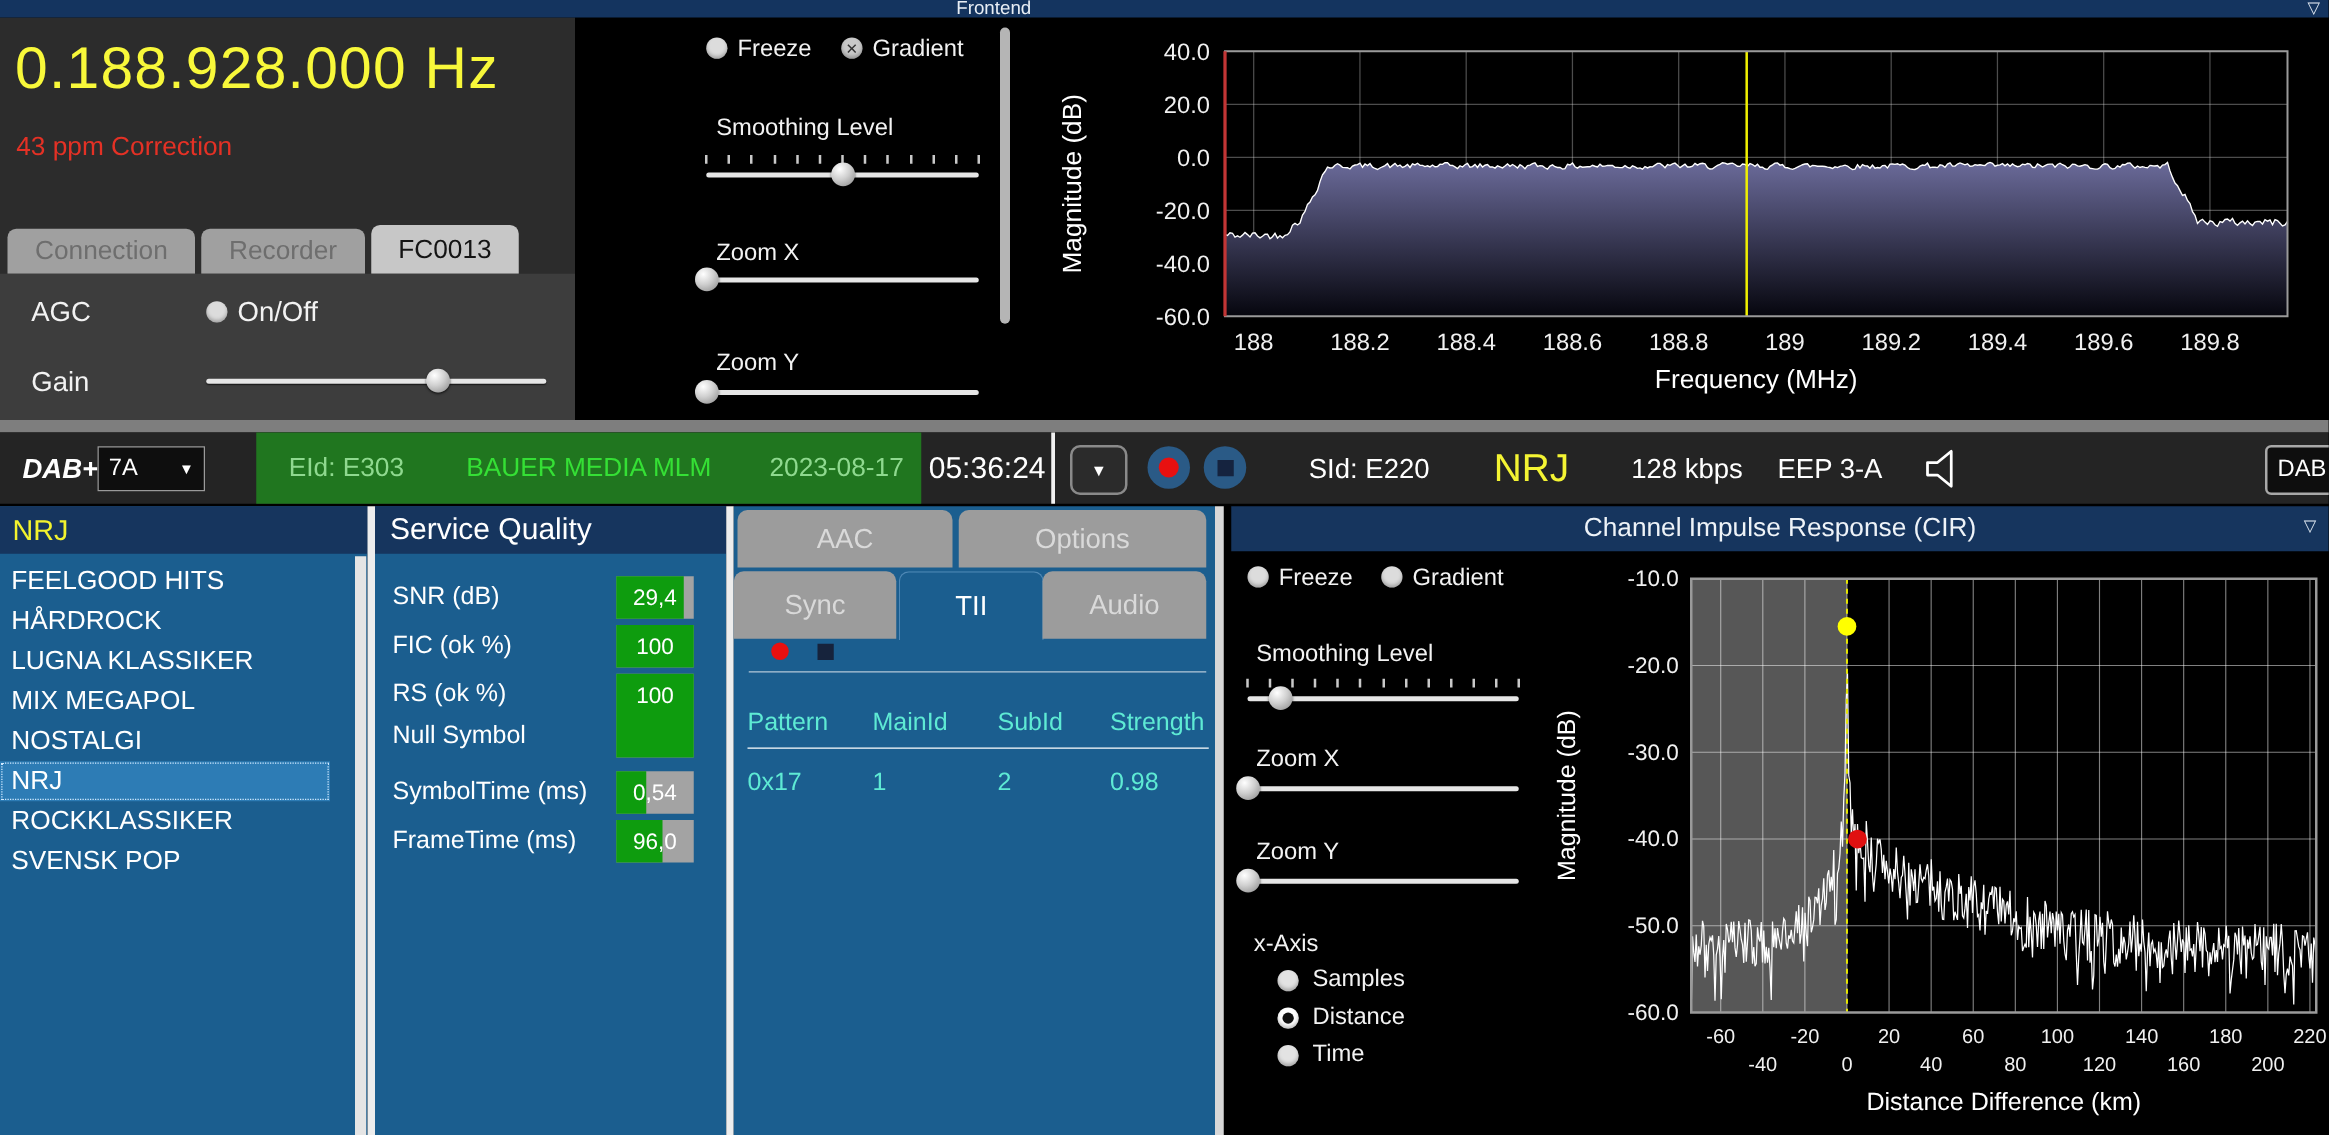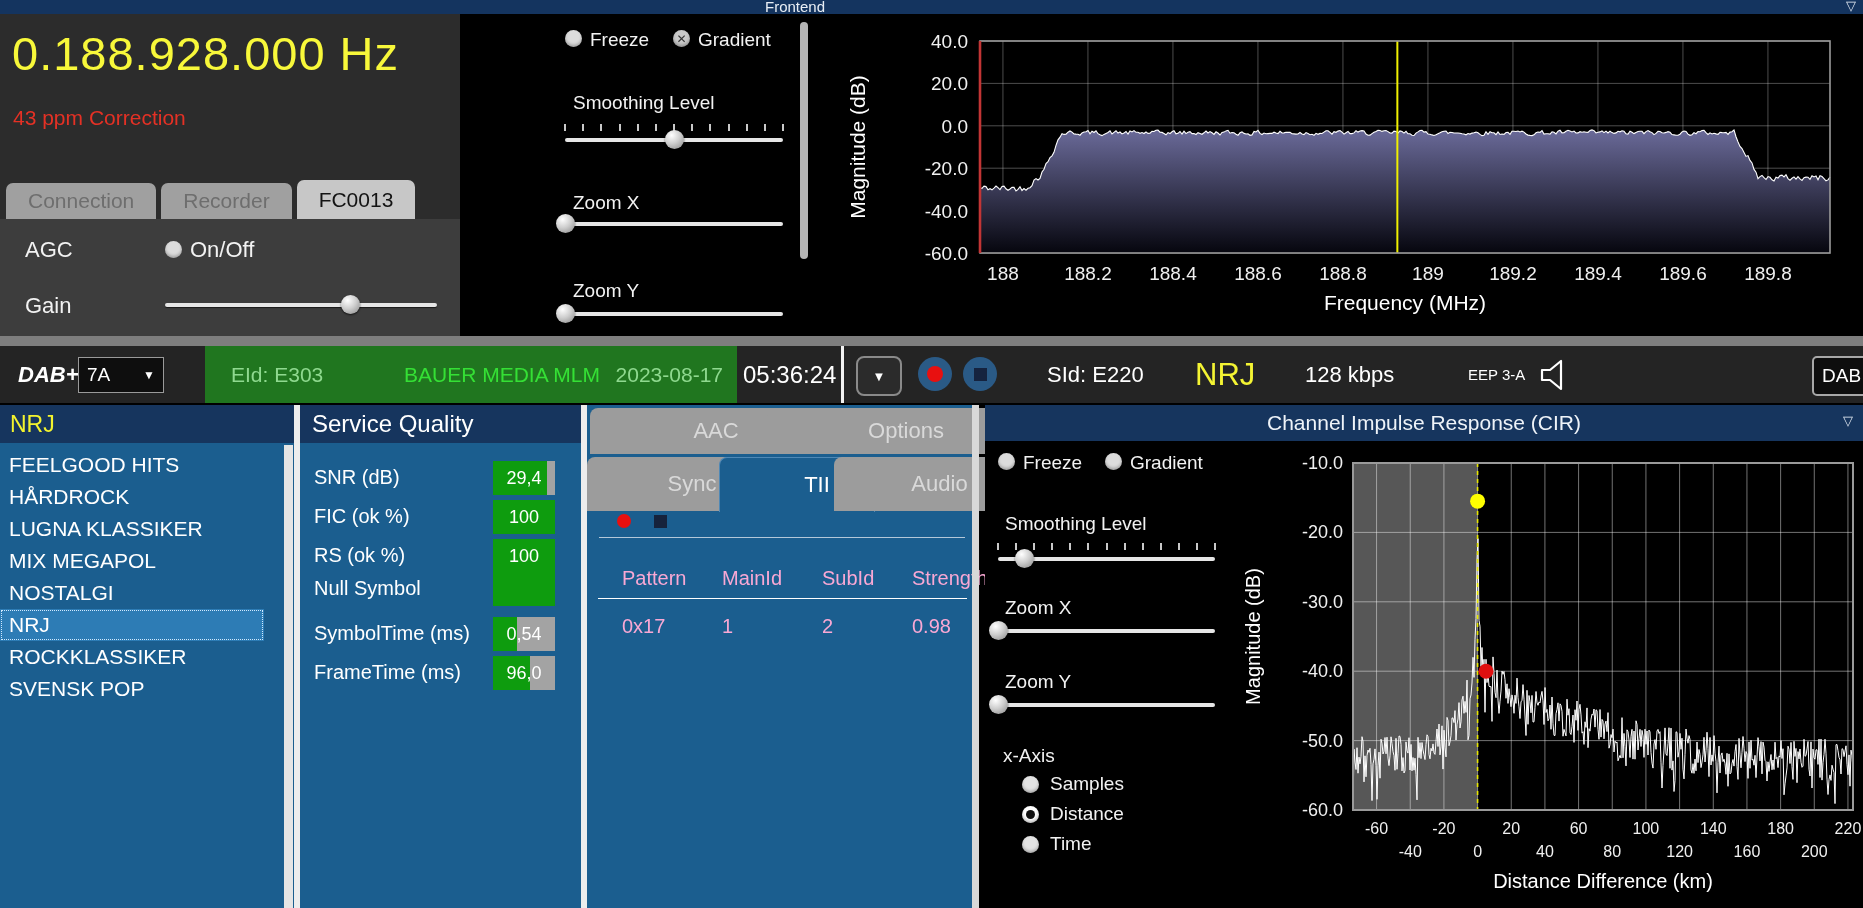--- a/index.html
+++ b/index.html
@@ -50,35 +50,35 @@
   
   #gray-strip{left:0;top:336px;width:1863px;height:10px;background:#7e7e7e;}
   #status-bar{left:0;top:346px;width:1863px;height:57px;background:#242424;}
   .sb-item{position:absolute;top:0;height:57px;display:flex;align-items:center;}
   #sb-mode{left:18px;font-size:22px;font-style:italic;font-weight:bold;}
   .combo{background:#0e0e0e;border:1px solid #9a9a9a;color:#fff;display:flex;align-items:center;
          justify-content:space-between;padding:0 8px;font-size:19px;}
   #sb-channel{left:78px;top:11px;width:68px;height:34px;gap:24px;}
   #sb-green{left:205px;width:532px;background:#20761f;display:flex;align-items:center;}
   #sb-eid{position:absolute;left:26px;color:#8fd98f;font-size:21px;}
-  #sb-ensemble{position:absolute;left:50%;transform:translateX(-50%);color:#35e035;font-size:21px;margin-left:31px;}
+  #sb-ensemble{position:absolute;left:50%;transform:translateX(-50%);color:#35e035;font-size:21px;}
   #sb-date{position:absolute;right:14px;color:#8fd98f;font-size:21px;margin-left:16px;}
   #sb-time{left:743px;font-size:24px;color:#fff;}
   #sb-divider{left:841px;top:0;width:3px;height:57px;background:#f2f2f2;}
   #sb-dd-btn{left:856px;top:10px;width:42px;height:36px;border:2px solid #8a8a8a;border-radius:8px;
              background:#2b2b2b;display:flex;align-items:center;justify-content:center;color:#fff;font-size:13px;}
   .round-btn{position:absolute;top:11px;width:34px;height:34px;border-radius:50%;background:#2a5a86;
              display:flex;align-items:center;justify-content:center;}
   #sb-rec{left:918px;} #sb-stop{left:963px;}
   #sb-rec i{width:16px;height:16px;border-radius:50%;background:#e81010;}
   #sb-stop i{width:13px;height:13px;background:#15233f;}
   #sb-sid{left:1047px;font-size:22px;}
   #sb-service{left:1195px;font-size:31px;color:#f4f433;}
   #sb-bitrate{left:1305px;font-size:22px;}
-  #sb-protection{left:1422px;font-size:15px;margin-left:46px;}
+  #sb-protection{left:1422px;font-size:22px;}
   #sb-speaker{left:1538px;}
   #sb-output{left:1812px;top:10px;width:60px;height:36px;border:2px solid #a8a8a8;border-radius:5px;}
 
   
   #lower{left:0;top:405px;width:1863px;height:503px;background:#000;}
   .blue-panel{position:absolute;top:0;height:503px;background:#1b5e8f;}
   .panel-header{position:absolute;left:0;top:0;right:0;height:38px;background:#16355e;display:flex;align-items:center;}
   #svc-panel{left:0;width:294px;}
   #svc-header-label{color:#f3f32e;font-size:23px;padding-left:10px;}
   #svc-scroll{position:absolute;right:1px;top:40px;width:9px;bottom:0;background:#e5e5e5;}
@@ -89,26 +89,26 @@
   #sq-panel{left:300px;width:281px;}
   #sq-header-label{color:#fff;font-size:24px;padding-left:12px;}
   .sq-row{position:absolute;left:0;width:281px;height:39px;}
   .sq-label{position:absolute;left:14px;top:7px;font-size:20px;color:#fff;}
   .sq-bar{position:absolute;left:193px;top:2px;width:62px;height:34px;background:#a3a3a3;}
   .sq-bar .fill{position:absolute;left:0;top:0;bottom:0;background:#0e9c0e;}
   .sq-bar .val{position:absolute;inset:0;display:flex;align-items:center;justify-content:center;font-size:18px;color:#fff;}
   #div2{left:581px;top:0;width:6px;height:503px;background:#ededed;}
   #tii-panel{left:587px;width:385px;}
   .tt{position:absolute;display:flex;align-items:center;justify-content:center;
-      background:#9c9c9c;color:#d9d9d9;font-size:22px;border-radius:8px 8px 0 0;padding-left:40px;}
+      background:#9c9c9c;color:#d9d9d9;font-size:22px;border-radius:8px 8px 0 0;}
   .tt.active{background:#1b5e8f;color:#fff;border:1px solid #4f88b5;border-bottom:none;}
   #tii-dot{position:absolute;left:30px;top:109px;width:14px;height:14px;border-radius:50%;background:#e81010;}
   #tii-square{position:absolute;left:67px;top:110px;width:13px;height:13px;background:#16233c;border:1px solid #223florida;}
   #tii-hr{position:absolute;left:12px;top:132px;width:366px;height:1px;background:#cfdbe6;opacity:.85;}
-  .tii-cell{position:absolute;font-size:20px;color:#f9a8d4;margin-left:24px;}
+  .tii-cell{position:absolute;font-size:20px;color:#5eead4;}
   #strip3{left:972px;top:0;width:7px;height:503px;background:#d8d8d8;}
   #cir-panel{left:985px;top:0;width:878px;height:503px;background:#000;position:absolute;}
   #cir-header{height:36px;}
   #cir-title{width:100%;text-align:center;font-size:21px;color:#eef3f8;}
   #cir-collapse{position:absolute;right:10px;top:8px;}
   #xaxis-group .opt{position:absolute;display:flex;align-items:center;gap:11px;}
   svg text{font-family:"Liberation Sans","DejaVu Sans",sans-serif;}
 </style>
 </head>
 <body>

